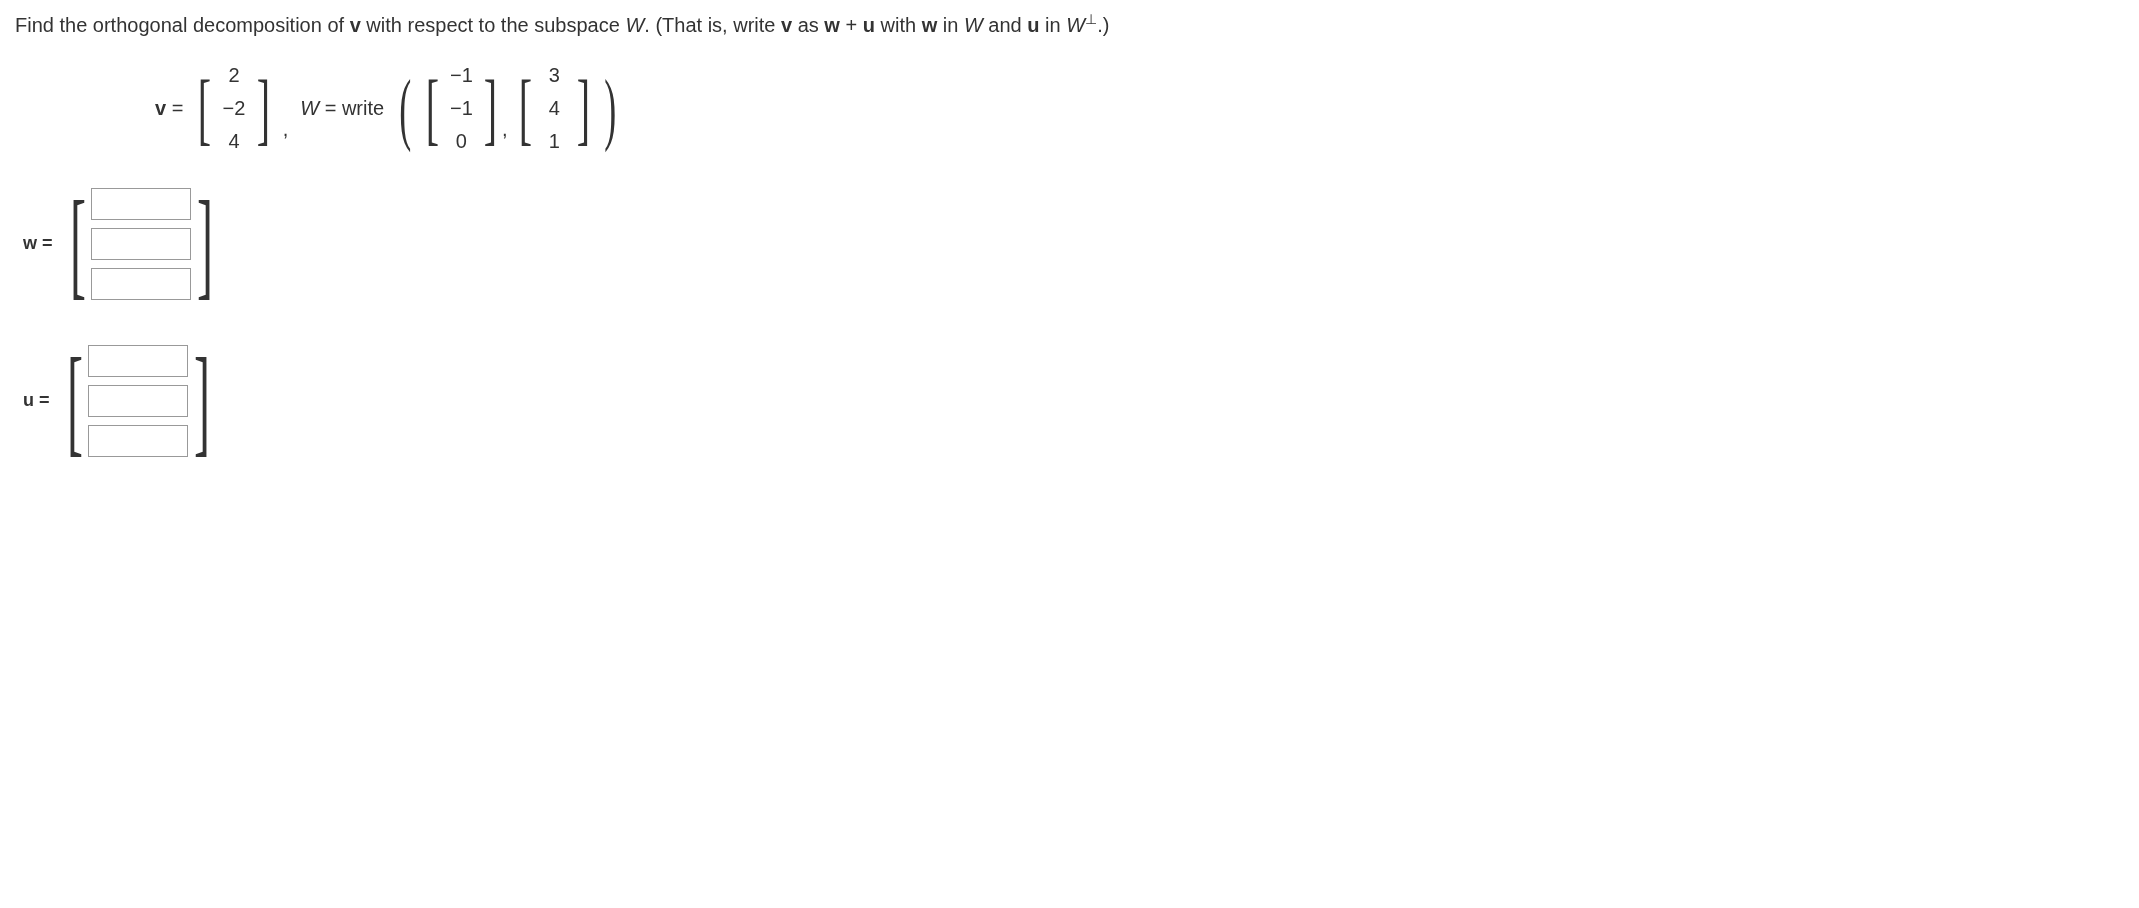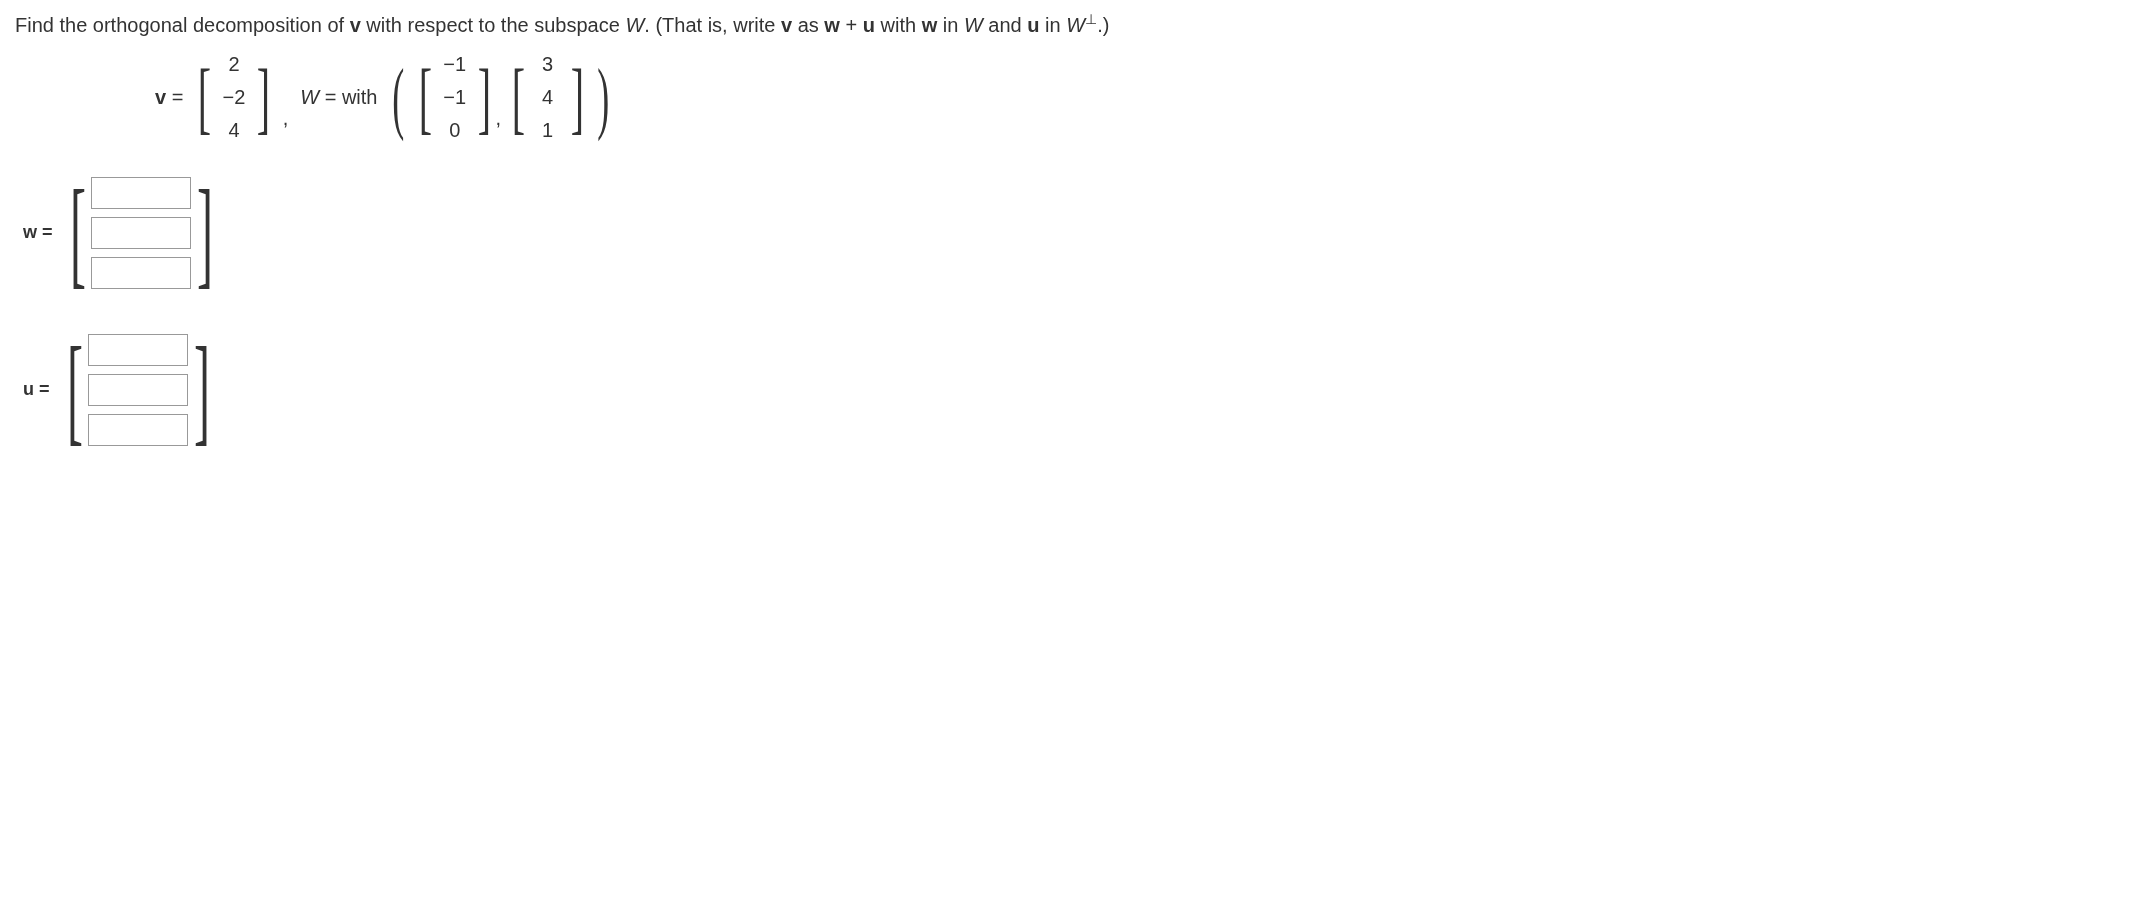--- a/index.html
+++ b/index.html
@@ -9,21 +9,21 @@
     }
     body {
       font-family: Verdana, Arial, sans-serif;
       font-size: 20px;
       color: #333;
       padding: 10px 15px;
       background: #fff;
     }
     .problem-text {
       font-size: 20px;
-      margin-bottom: 14px;
+      margin-bottom: 25px;
       line-height: 1.4;
     }
     .bold {
       font-weight: bold;
     }
     .italic {
       font-style: italic;
     }
     .math-row {
       display: flex;
@@ -125,21 +125,21 @@
   <span class="vector-bracket">
     <span class="bracket-left">[</span>
     <span class="vector-col">
       <span>2</span>
       <span>−2</span>
       <span>4</span>
     </span>
     <span class="bracket-right">]</span>
   </span>
   <span class="comma">,</span>
-  <span><span class="italic">W</span><span> = with</span></span>
+  <span><span class="italic">W</span><span> = write</span></span>
   <span class="span-wrap">
     <span class="paren-left">(</span>
     <span class="vector-bracket">
       <span class="bracket-left">[</span>
       <span class="vector-col">
         <span>−1</span>
         <span>−1</span>
         <span>0</span>
       </span>
       <span class="bracket-right">]</span>

